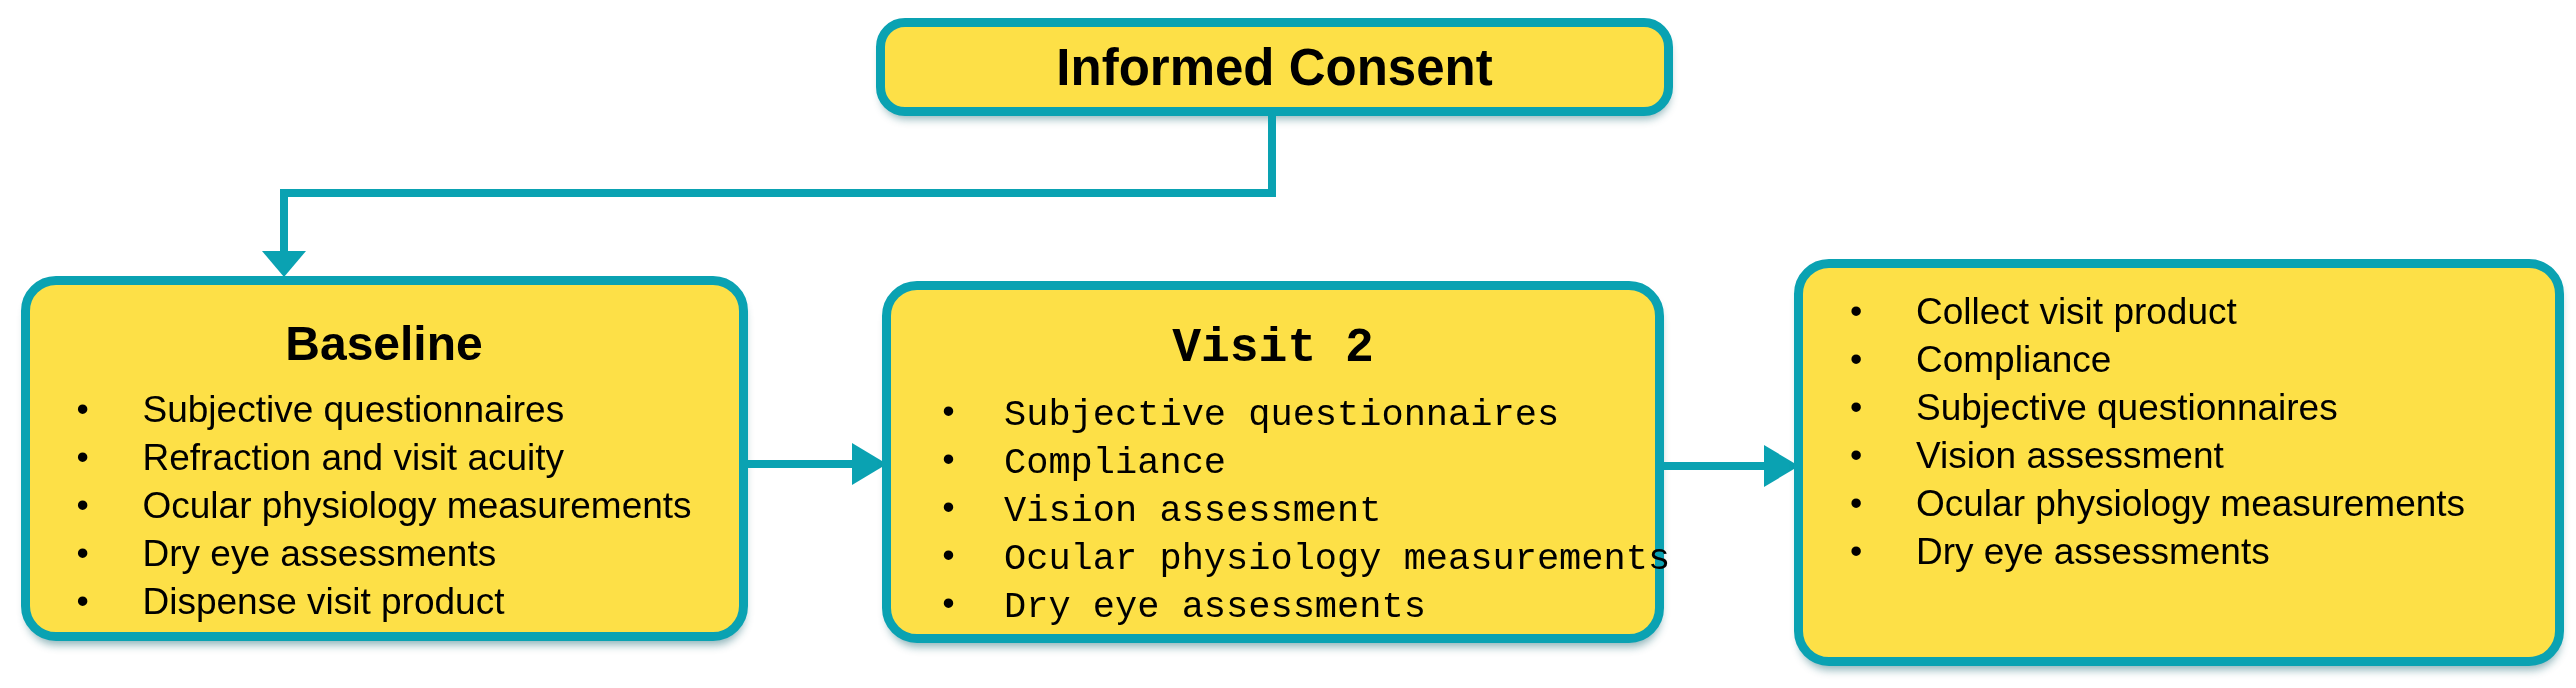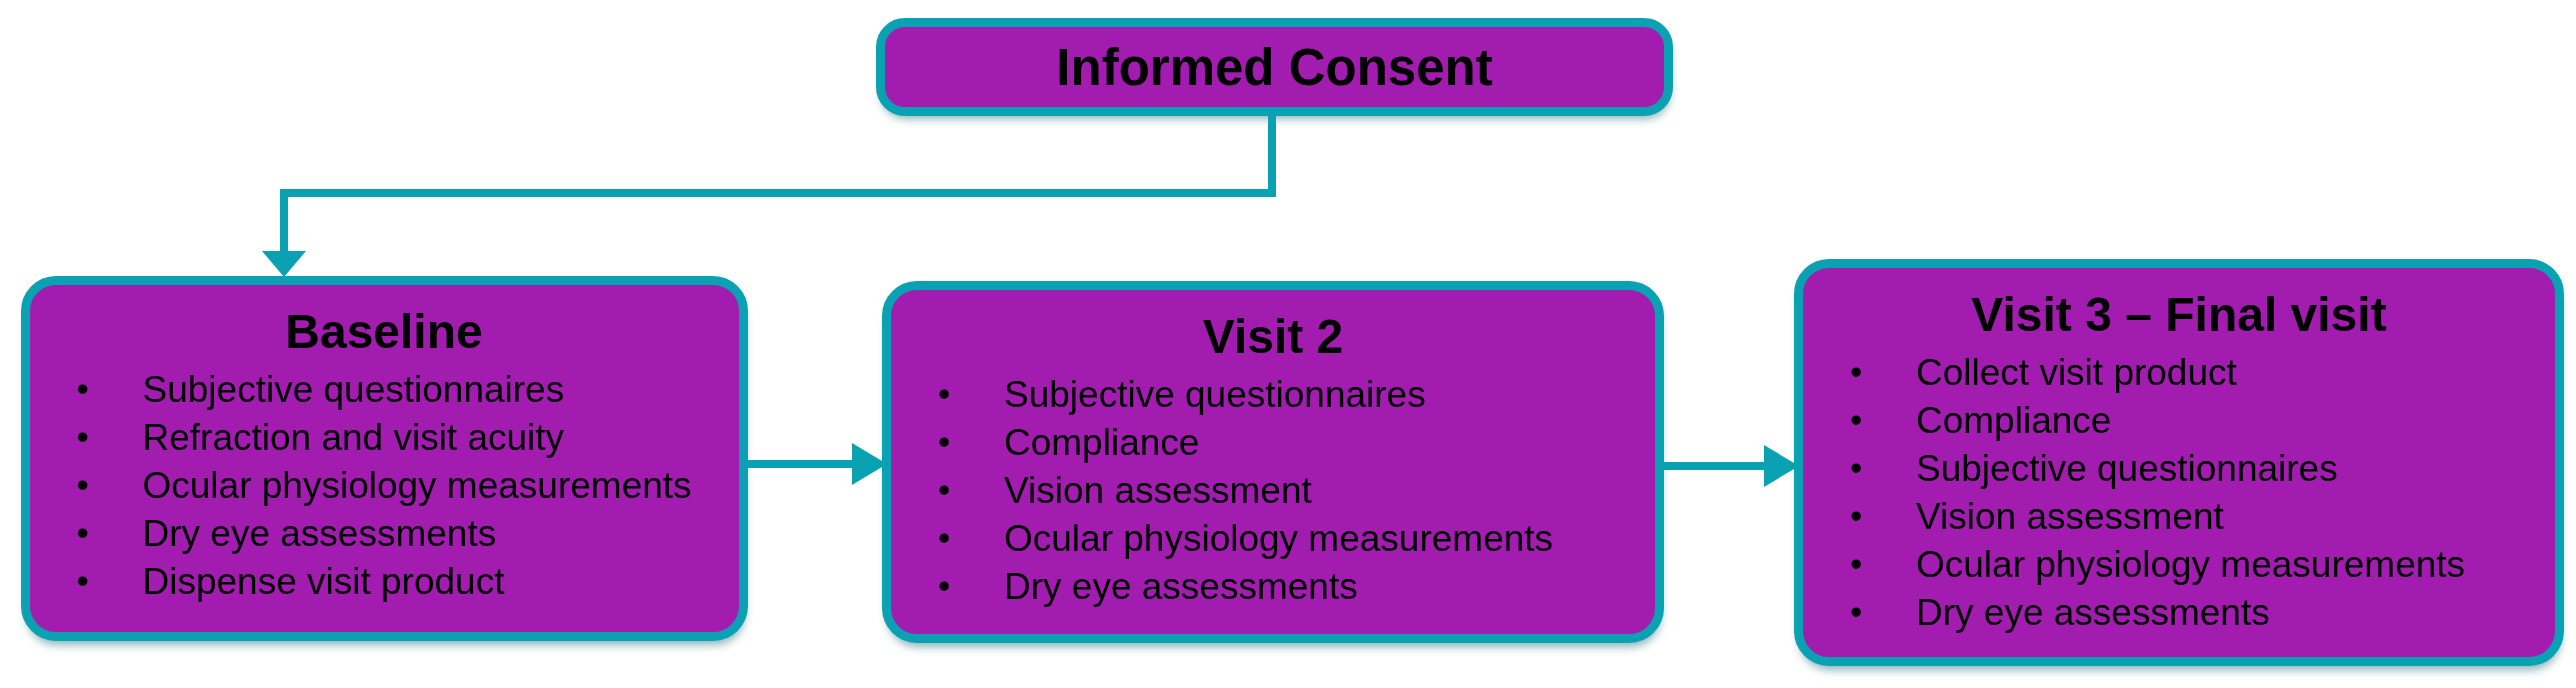--- a/index.html
+++ b/index.html
@@ -14,41 +14,41 @@
     background:var(--bg);
     font-family:"Liberation Sans","DejaVu Sans",sans-serif;
     color:var(--ink);
     overflow:hidden;
   }
   .canvas{position:relative;width:2576px;height:688px;}
 
   
   .box{
     position:absolute;
-    background:#a21caf;
+    background:#fde047;
     border:9px solid var(--teal);
     border-radius:35px;
     box-shadow:1.2px 7.2px 8.4px -4.2px rgba(8,90,102,0.45);
   }
   #consent-box{
     left:876px;top:18px;width:797px;height:98px;
     border-radius:29px;
     display:flex;align-items:center;justify-content:center;
   }
   #consent-box h1{
     margin:0;font-size:51px;font-weight:bold;line-height:1;
     letter-spacing:0;
   }
   #baseline-box{left:20.5px;top:276px;width:727px;height:365px;}
-  #visit2-box{left:882px;top:281px;width:782px;height:362px;}
+  #visit2-box{left:882px;top:281px;width:782px;height:362px;font-family:Liberation Mono, monospace;}
   #visit3-box{left:1794px;top:259px;width:770px;height:407px;}
 
   .box .inner{padding:15.7px 18px 0 18px;}
   .box h2{
-    margin:0;font-size:48px;font-weight:bold;line-height:61px;
+    margin:12px;font-size:48px;font-weight:bold;line-height:61px;
     text-align:center;white-space:nowrap;
   }
   .box ul{list-style:none;margin:4.8px 0 0 0;padding:0;}
   .box li{
     position:relative;
     padding-left:95px;
     font-size:37px;line-height:48px;
     white-space:nowrap;
   }
   .box li .dot{
@@ -126,21 +126,20 @@
         <li><span class="dot">•</span><span>Dry eye assessments</span></li>
       </ul>
     </div>
   </div>
 
   <div class="seg" id="a2-stem"></div>
   <div class="head" id="a2-head"></div>
 
   <div class="box" id="visit3-box">
     <div class="inner">
-      <h2>Visit 3 – Final visit</h2>
       <ul>
         <li><span class="dot">•</span><span>Collect visit product</span></li>
         <li><span class="dot">•</span><span>Compliance</span></li>
         <li><span class="dot">•</span><span>Subjective questionnaires</span></li>
         <li><span class="dot">•</span><span>Vision assessment</span></li>
         <li><span class="dot">•</span><span>Ocular physiology measurements</span></li>
         <li><span class="dot">•</span><span>Dry eye assessments</span></li>
       </ul>
     </div>
   </div>

